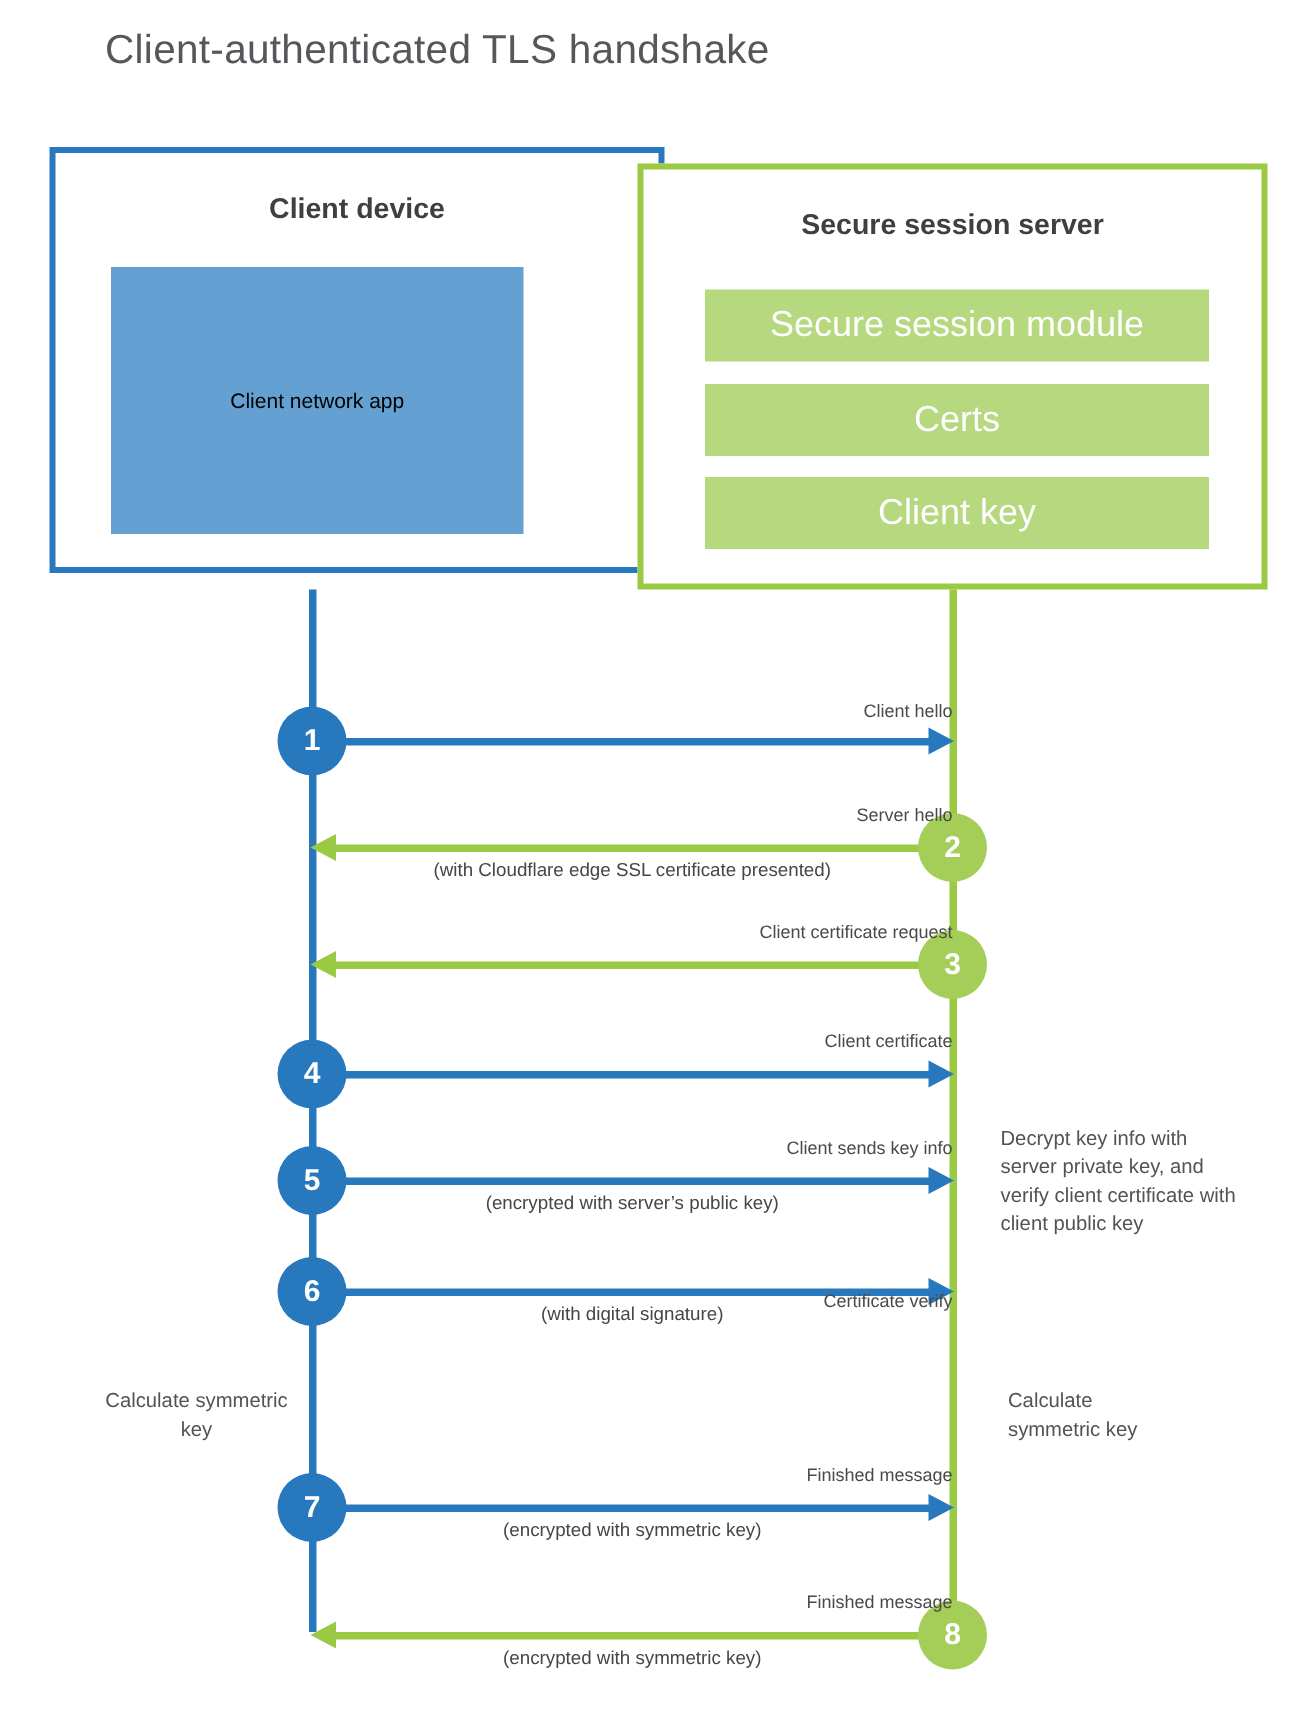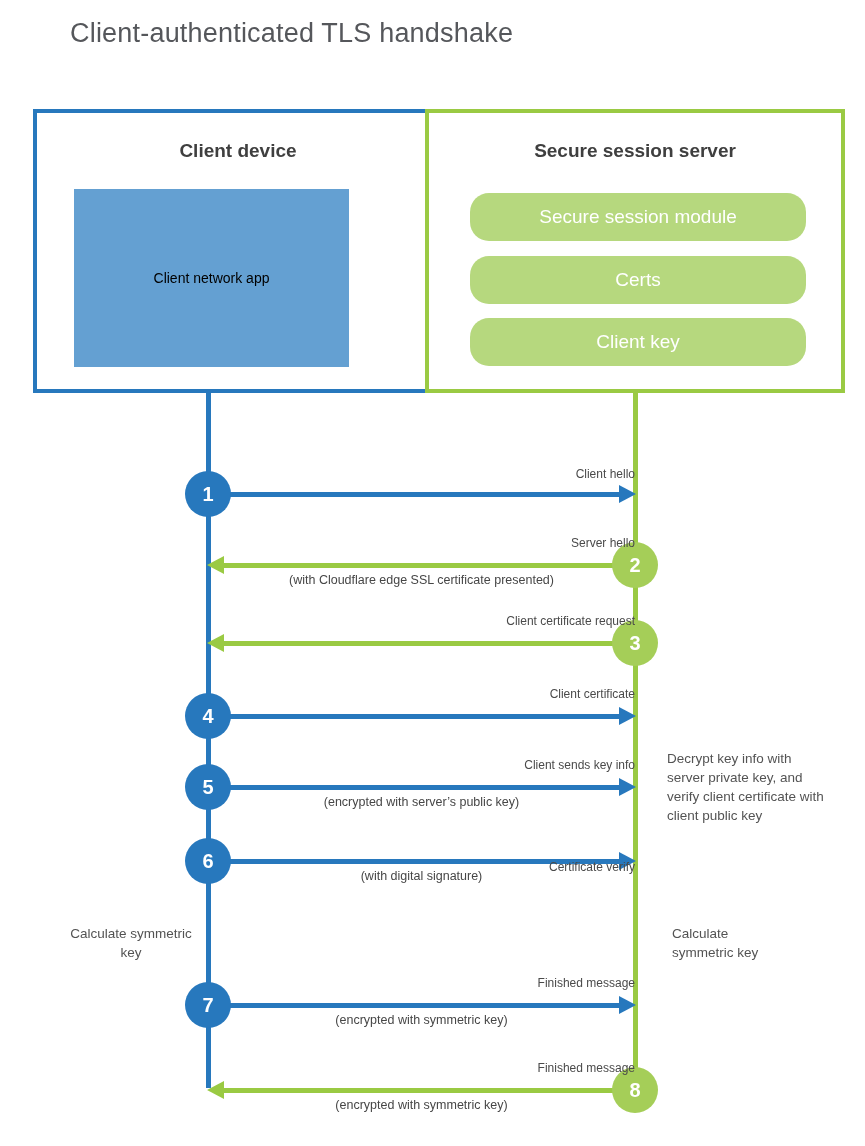--- a/index.html
+++ b/index.html
@@ -8,35 +8,35 @@
     font-family:"Liberation Sans", sans-serif; overflow:hidden;
   }
 
   #page-title {
     position:absolute; left:30px; top:18px;
     font-size:27px; font-weight:300; color:#55575b; letter-spacing:0.2px;margin-left:40px;
   }
 
   
   .entity-box { position:absolute; box-sizing:border-box; background:#fff; }
-  #client-box { left:33px; top:109px; width:410px; height:284px; border:4px solid var(--blue,#2778bd); }
+  #client-box { left:33px; top:98px; width:410px; height:284px; border:4px solid var(--blue,#2778bd); }
   #server-box { left:425px; top:109px; width:420px; height:284px; border:4px solid var(--green,#9aca43);text-decoration:underline; }
   .entity-heading {
     position:absolute; width:100%; top:27px; text-align:center;
     font-size:19px; font-weight:bold; color:var(--heading,#3f3f3f);
   }
   #app-box {
     position:absolute; left:37px; top:76px; width:275px; height:178px;
     background:var(--blue-fill,#64a0d2); display:flex; align-items:center; justify-content:center;
   }
   #app-box span { display:inline-block; width:145px; text-align:center; font-size:14px; color:#000000; line-height:26px; }
   .server-bar {
     position:absolute; left:41px; width:336px; height:48px;
     background:var(--green-fill,#b6d87e); display:flex; align-items:center; justify-content:center;
-    font-size:19px; color:#fff;border-radius:19px;
+    font-size:24px; color:#fff;
   }
 
   
   .vline { position:absolute; width:5px; }
   #client-line { left:206px; top:393px; height:695px; background:var(--blue,#2778bd); }
   #server-line { left:633px; top:393px; height:697px; background:var(--green,#9aca43); }
 
   
   .circle {
     position:absolute; width:46px; height:46px; border-radius:50%;

